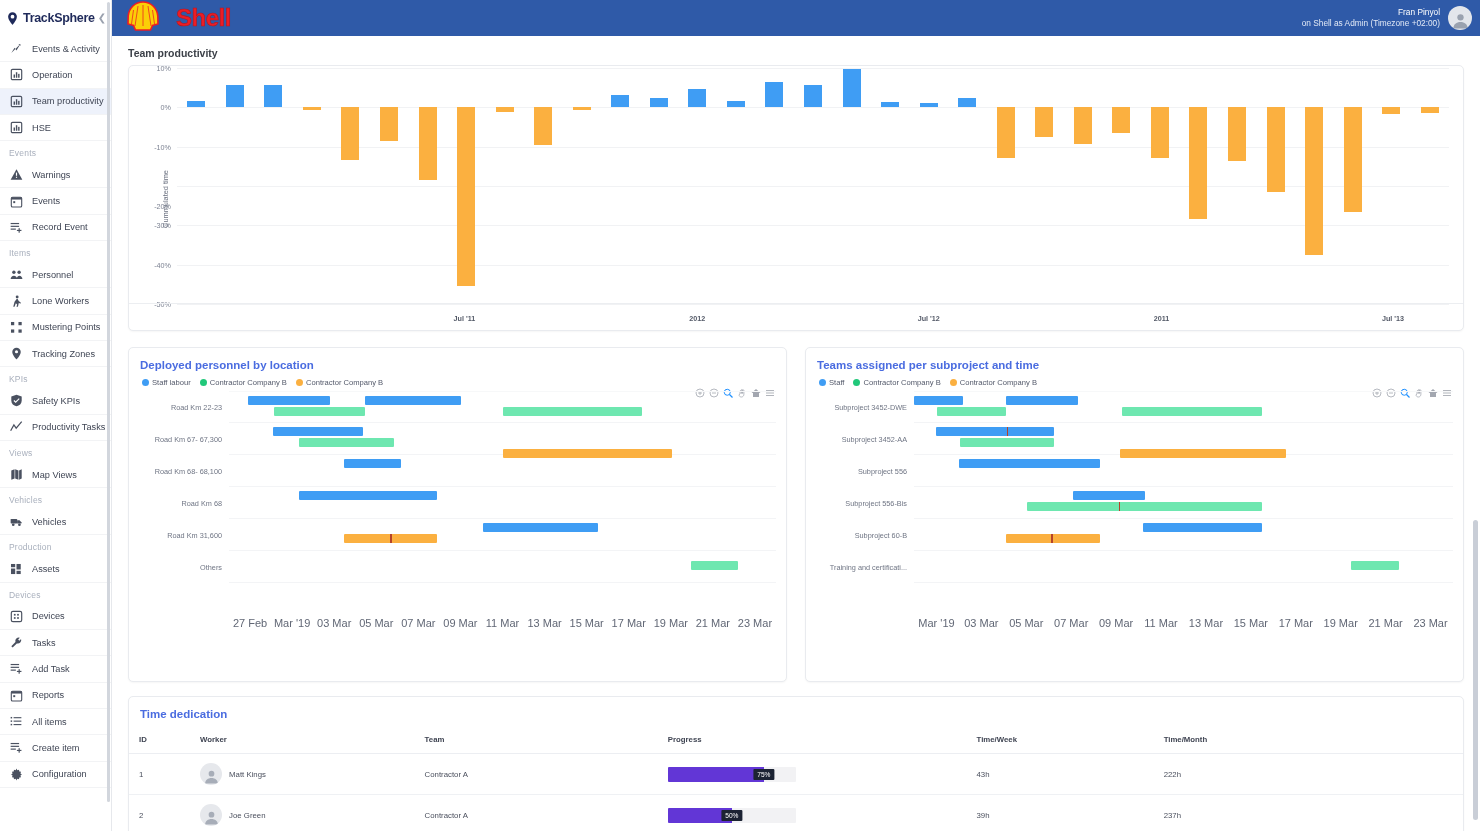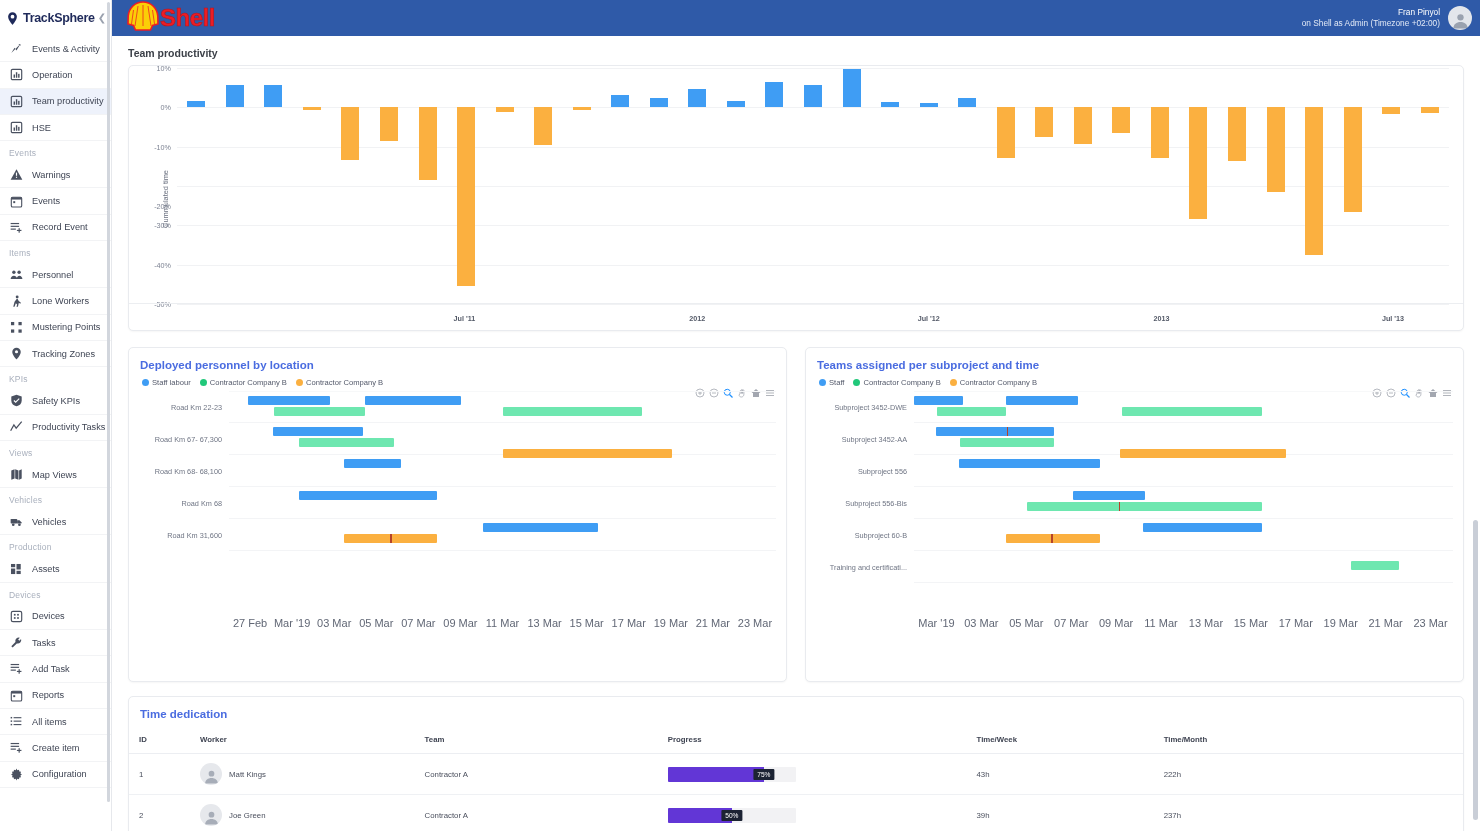--- a/index.html
+++ b/index.html
@@ -53,21 +53,21 @@
     background: #d2d6dd; border-radius: 2px;
   }
 
   
   #main { flex: 1; height: 831px; position: relative; overflow: hidden; background: #fff; }
   #topbar {
     height: 36px; background: #2f5aa8;
     display: flex; align-items: center; justify-content: space-between;
     padding: 0 8px 0 14px;
   }
-  .shell-logo { display: flex; align-items: center; gap: 0; }
+  .shell-logo { display: flex; align-items: center; gap: 16px; }
   .shell-word {
     font-size: 24px; font-weight: bold; color: #ed1c24;
     letter-spacing: -0.5px; line-height: 1;
     -webkit-text-stroke: 0.6px #b8161c;
   }
   .user-box { display: flex; align-items: center; gap: 8px; }
   .user-txt { text-align: right; line-height: 1.35; }
   .user-name { font-size: 8.3px; color: #fff; }
   .user-sub { font-size: 8.3px; color: #e2e9f6; }
   .avatar {
@@ -528,21 +528,21 @@
               <div class="bar" title="-28.5%" style="left: calc(79.593%); top: 16.6667%; height: 47.5%; background: rgb(251, 176, 64);"></div>
               <div class="bar" title="-13.6%" style="left: calc(82.6233%); top: 16.6667%; height: 22.6667%; background: rgb(251, 176, 64);"></div>
               <div class="bar" title="-21.5%" style="left: calc(85.6536%); top: 16.6667%; height: 35.8333%; background: rgb(251, 176, 64);"></div>
               <div class="bar" title="-37.5%" style="left: calc(88.6839%); top: 16.6667%; height: 62.5%; background: rgb(251, 176, 64);"></div>
               <div class="bar" title="-26.5%" style="left: calc(91.7142%); top: 16.6667%; height: 44.1667%; background: rgb(251, 176, 64);"></div>
               <div class="bar" title="-1.6%" style="left: calc(94.7445%); top: 16.6667%; height: 2.66667%; background: rgb(251, 176, 64);"></div>
               <div class="bar" title="-1.5%" style="left: calc(97.7748%); top: 16.6667%; height: 2.5%; background: rgb(251, 176, 64);"></div>
               <div class="xtick" style="left: 22.6%; top: calc(100% + 10px);">Jul '11</div>
               <div class="xtick" style="left: 40.9%; top: calc(100% + 10px);">2012</div>
               <div class="xtick" style="left: 59.1%; top: calc(100% + 10px);">Jul '12</div>
-              <div class="xtick" style="left: 77.4%; top: calc(100% + 10px);">2013</div>
+              <div class="xtick" style="left: 77.4%; top: calc(100% + 10px);">2011</div>
               <div class="xtick" style="left: 95.6%; top: calc(100% + 10px);">Jul '13</div>
             </div>
           <div class="xaxis-line"></div>
         </div>
       </div>
 
       <div class="row-2">
         <div class="card">
           <div class="card-title">Deployed personnel by location</div>
           <div class="legend" id="legend-1">
@@ -603,20 +603,24 @@
                 </div>
                 <div class="grow">
                   <div class="glabel">Road Km 68</div>
                   <div class="gbar" style="left: 12.8%; width: 25.2%; background: rgb(63, 157, 244); top: 4px;"></div>
                 </div>
                 <div class="grow">
                   <div class="glabel">Road Km 31,600</div>
                   <div class="gbar" style="left: 46.5%; width: 21%; background: rgb(63, 157, 244); top: 4px;"></div>
                   <div class="gbar" style="left: 21%; width: 17%; background: rgb(251, 176, 64); top: 15px;"></div>
                   <div class="gmark" style="left: 29.5%; top: 15px;"></div>
+                </div>
+                <div class="grow">
+                  <div class="glabel">Others</div>
+                  <div class="gbar" style="left: 84.5%; width: 8.5%; background: rgb(110, 231, 176); top: 10px;"></div>
                 </div>
               </div>
               <div class="gaxis" style="left: 100px;">
                 <div class="gtick" style="left: 3.84615%;">27 Feb</div>
                 <div class="gtick" style="left: 11.5385%;">Mar '19</div>
                 <div class="gtick" style="left: 19.2308%;">03 Mar</div>
                 <div class="gtick" style="left: 26.9231%;">05 Mar</div>
                 <div class="gtick" style="left: 34.6154%;">07 Mar</div>
                 <div class="gtick" style="left: 42.3077%;">09 Mar</div>
                 <div class="gtick" style="left: 50%;">11 Mar</div>

